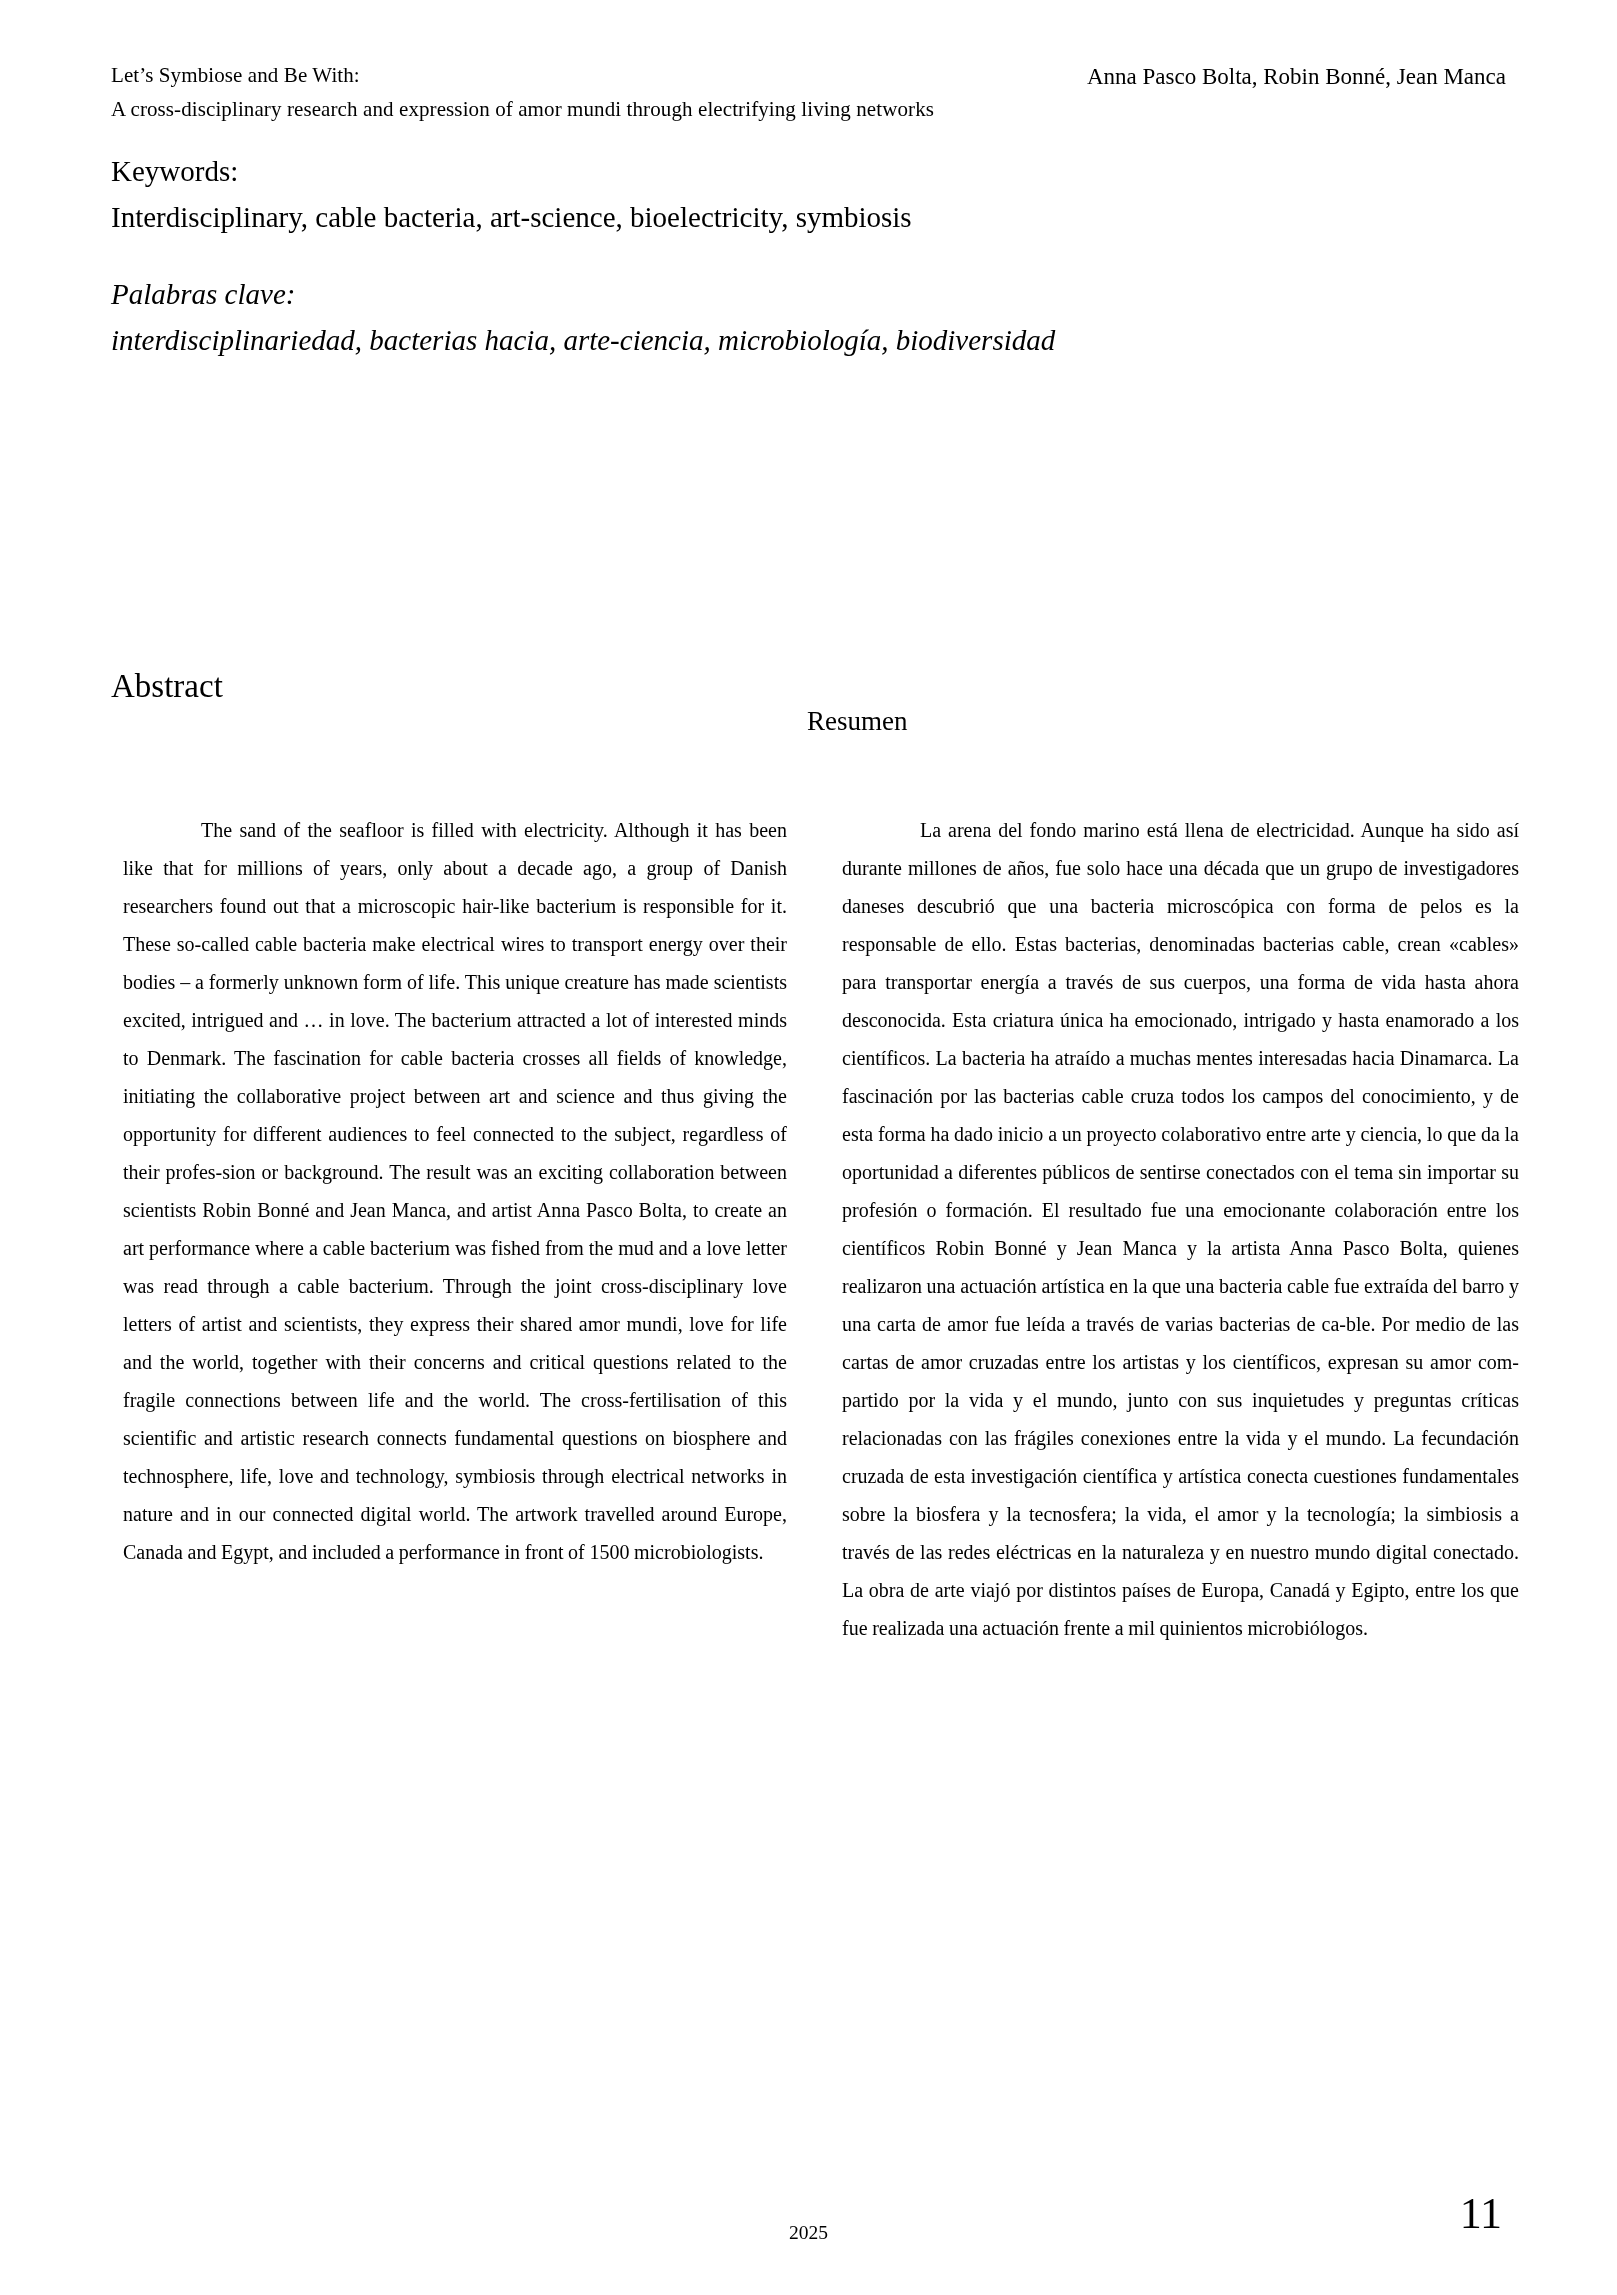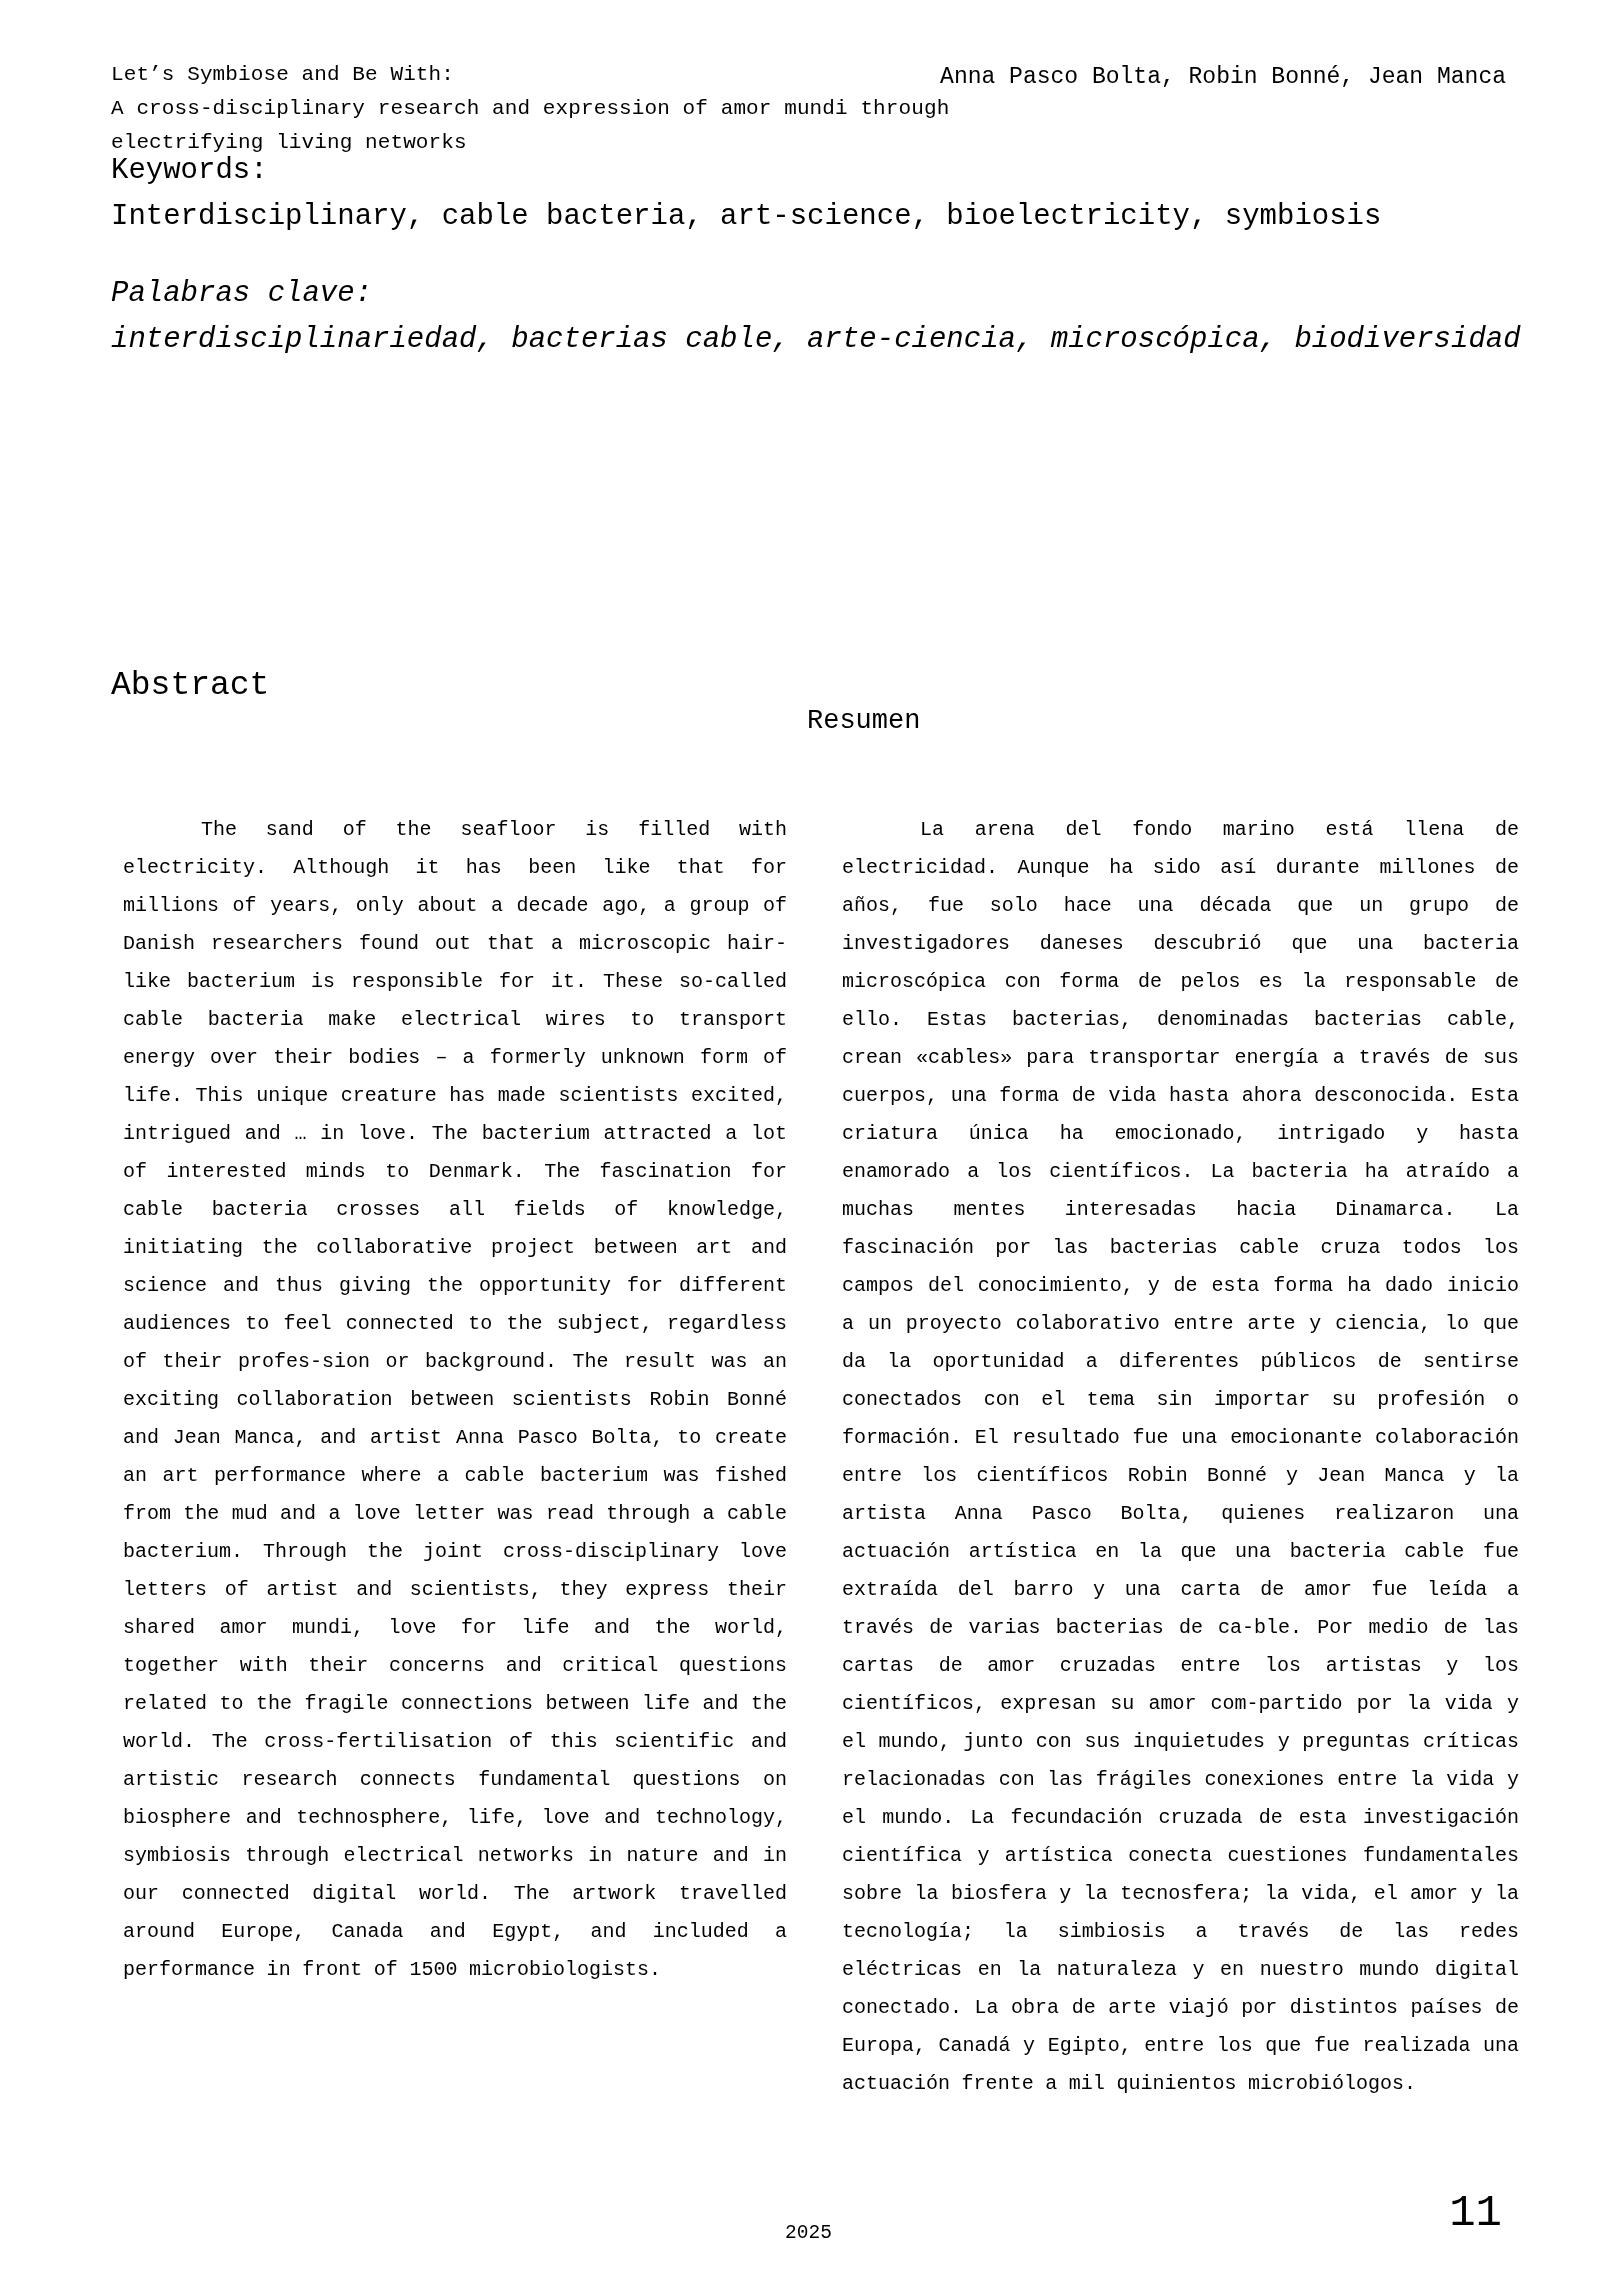--- a/index.html
+++ b/index.html
@@ -6,21 +6,21 @@
     margin: 0;
     padding: 0;
     background: #ffffff;
   }
   .page {
     position: relative;
     width: 1617px;
     height: 2295px;
     background: #ffffff;
     color: #000000;
-    font-family: Liberation Mono, monospace;
+    font-family: Liberation Serif, serif;
     overflow: hidden;
   }
 
   
   .header-left {
     position: absolute;
     left: 111px;
     top: 58px;
     width: 944px;
     font-size: 21px;
@@ -123,21 +123,21 @@
   </div>
   <div class="header-right">Anna Pasco Bolta, Robin Bonné, Jean Manca</div>
 
   <div class="kw-block">
     <div>Keywords:</div>
     <div>Interdisciplinary, cable bacteria, art-science, bioelectricity, symbiosis</div>
   </div>
 
   <div class="pc-block">
     <div>Palabras clave:</div>
-    <div>interdisciplinariedad, bacterias cable, arte-ciencia, microscópica, biodiversidad</div>
+    <div>interdisciplinariedad, bacterias hacia, arte-ciencia, microbiología, biodiversidad</div>
   </div>
 
   <div class="abstract-label">Abstract</div>
   <div class="resumen-label">Resumen</div>
 
   <p class="col col-en" lang="en">The sand of the seafloor is filled with electricity. Although it has been like that for millions of years, only about a decade ago, a group of Danish researchers found out that a microscopic hair-like bacterium is responsible for it. These so-called cable bacteria make electrical wires to transport energy over their bodies – a formerly unknown form of life. This unique creature has made scientists excited, intrigued and … in love. The bacterium attracted a lot of interested minds to Denmark. The fascination for cable bacteria crosses all fields of knowledge, initiating the collaborative project between art and science and thus giving the opportunity for different audiences to feel connected to the subject, regardless of their profes-sion or background. The result was an exciting collaboration between scientists Robin Bonné and Jean Manca, and artist Anna Pasco Bolta, to create an art performance where a cable bacterium was fished from the mud and a love letter was read through a cable bacterium. Through the joint cross-disciplinary love letters of artist and scientists, they express their shared amor mundi, love for life and the world, together with their concerns and critical questions related to the fragile connections between life and the world. The cross-fertilisation of this scientific and artistic research connects fundamental questions on biosphere and technosphere, life, love and technology, symbiosis through electrical networks in nature and in our connected digital world. The artwork travelled around Europe, Canada and Egypt, and included a performance in front of 1500 microbiologists.</p>
   <p class="col col-es" lang="es">La arena del fondo marino está llena de electricidad. Aunque ha sido así durante millones de años, fue solo hace una década que un grupo de investigadores daneses descubrió que una bacteria microscópica con forma de pelos es la responsable de ello. Estas bacterias, denominadas bacterias cable, crean «cables» para transportar energía a través de sus cuerpos, una forma de vida hasta ahora desconocida. Esta criatura única ha emocionado, intrigado y hasta enamorado a los científicos. La bacteria ha atraído a muchas mentes interesadas hacia Dinamarca. La fascinación por las bacterias cable cruza todos los campos del conocimiento, y de esta forma ha dado inicio a un proyecto colaborativo entre arte y ciencia, lo que da la oportunidad a diferentes públicos de sentirse conectados con el tema sin importar su profesión o formación. El resultado fue una emocionante colaboración entre los científicos Robin Bonné y Jean Manca y la artista Anna Pasco Bolta, quienes realizaron una actuación artística en la que una bacteria cable fue extraída del barro y una carta de amor fue leída a través de varias bacterias de ca-ble. Por medio de las cartas de amor cruzadas entre los artistas y los científicos, expresan su amor com-partido por la vida y el mundo, junto con sus inquietudes y preguntas críticas relacionadas con las frágiles conexiones entre la vida y el mundo. La fecundación cruzada de esta investigación científica y artística conecta cuestiones fundamentales sobre la biosfera y la tecnosfera; la vida, el amor y la tecnología; la simbiosis a través de las redes eléctricas en la naturaleza y en nuestro mundo digital conectado. La obra de arte viajó por distintos países de Europa, Canadá y Egipto, entre los que fue realizada una actuación frente a mil quinientos microbiólogos.</p>
 
   <div class="footer-year">2025</div>
   <div class="footer-page">11</div>

